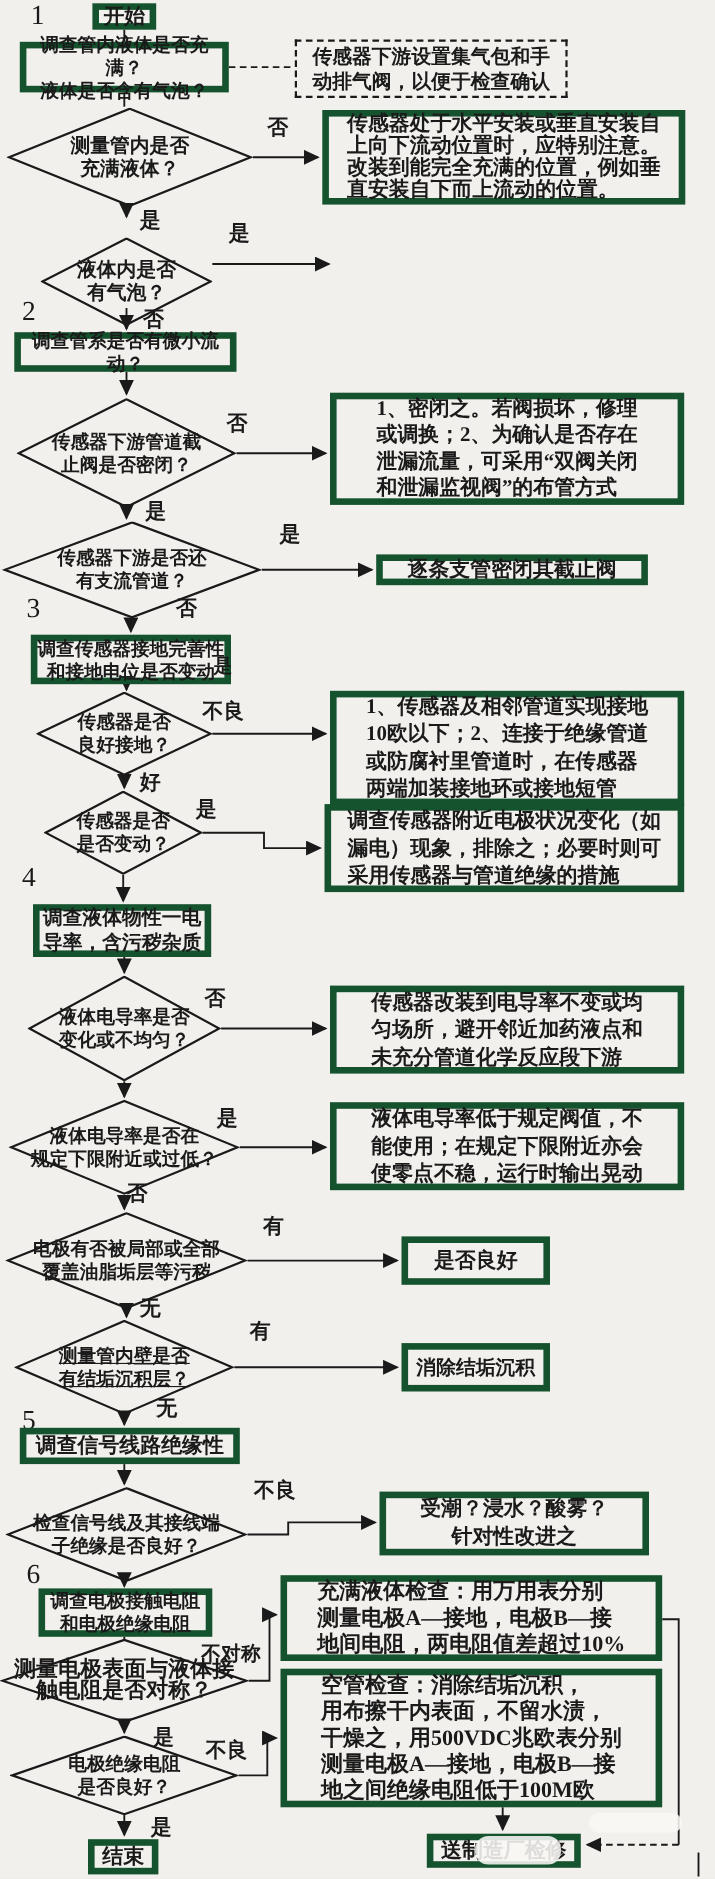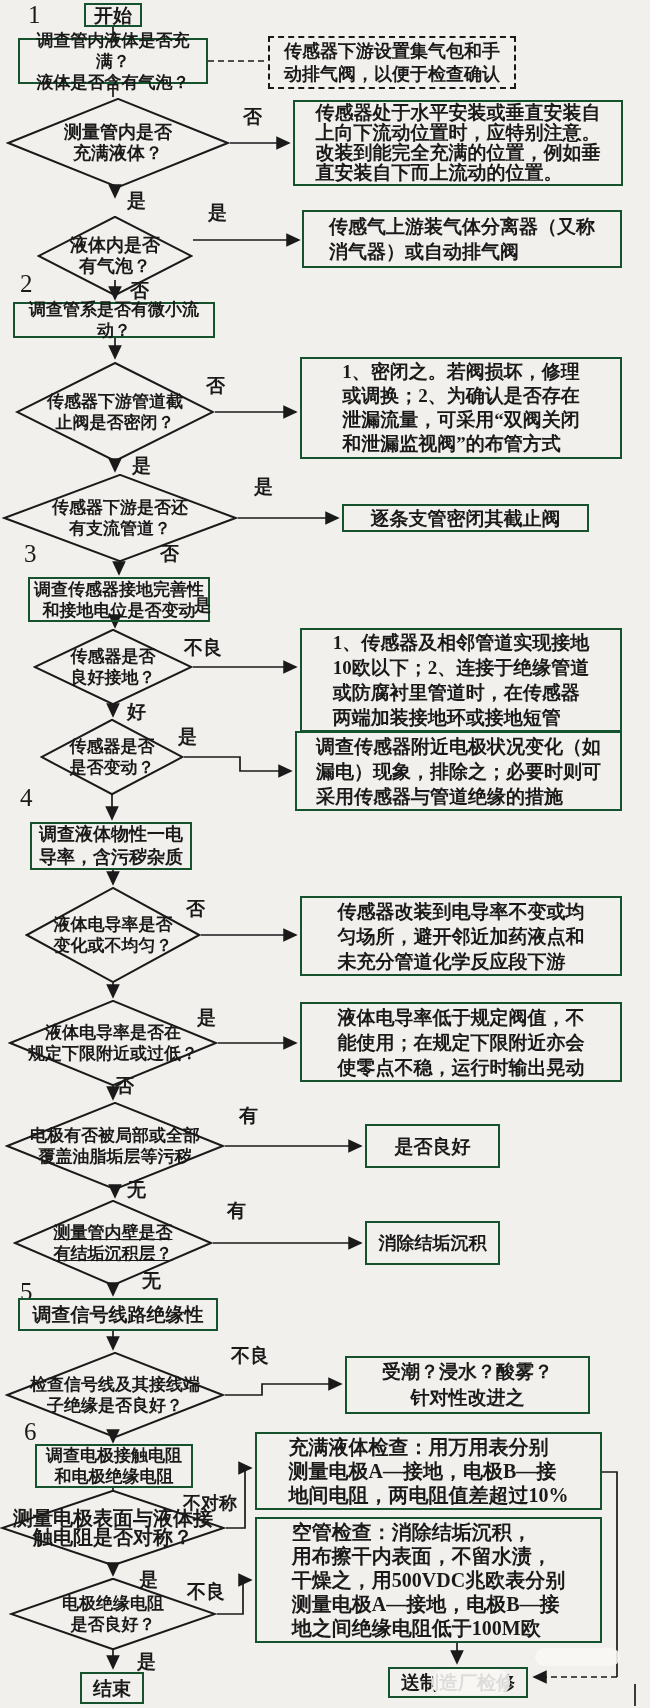--- a/index.html
+++ b/index.html
@@ -1,21 +1,21 @@
 <!DOCTYPE html>
 <html><head>
 <meta charset="utf-8">
 <style>
   html,body{margin:0;padding:0;background:#e8e6e3;}
   .canvas{position:relative;width:650px;height:1708px;background:#f2f0ed;overflow:hidden;
     font-family:"Liberation Serif","DejaVu Serif",serif;color:#1a1a1a;}
   .canvas *{box-sizing:border-box;}
   .lines{position:absolute;left:0;top:0;width:650px;height:1708px;}
   .node,.note{position:absolute;display:flex;align-items:center;justify-content:center;}
-  .rect{border:2px solid #14532d;}
+  .rect{border:6px solid #14532d;}
   .dashedb{border:2px dashed #1a1a1a;}
   .txt{white-space:pre-line;font-weight:600;line-height:21px;font-size:17px;text-align:center;}
   .left .txt{text-align:left;}
   .diam{border:none;}
   .diam svg.dshape{position:absolute;left:0;top:0;width:100%;height:100%;}
   .diam .txt{position:relative;z-index:2;}
   .elabel{position:absolute;font-weight:600;font-size:19px;line-height:19px;}
   .secnum{position:absolute;font-size:25px;font-weight:400;line-height:25px;}
   .smudge{position:absolute;background:rgba(248,247,245,.88);border-radius:12px;}
   polygon{fill:none;stroke:#1a1a1a;stroke-width:2;}
@@ -227,24 +227,20 @@
 动排气阀，以便于检查确认</span>
     </div>
 
   <div class="note rect left" style="left:293px;top:100px;width:330px;height:86px;padding:1px 4px;">
     <span class="txt" style="font-size:19px;line-height:20px;">传感器处于水平安装或垂直安装自
 上向下流动位置时，应特别注意。
 改装到能完全充满的位置，例如垂
 直安装自下而上流动的位置。</span>
     </div>
 
-  <div class="note rect left" style="left:302px;top:210px;width:320px;height:58px;padding:2px 6px;">
-    <span class="txt" style="font-size:19px;line-height:25px;">传感气上游装气体分离器（又称
-消气器）或自动排气阀</span>
-    </div>
 
   <div class="note rect left" style="left:300px;top:357px;width:322px;height:102px;padding:1px 8px;">
     <span class="txt" style="font-size:19px;line-height:24px;">1、密闭之。若阀损坏，修理
 或调换；2、为确认是否存在
 泄漏流量，可采用“双阀关闭
 和泄漏监视阀”的布管方式</span>
     </div>
 
   <div class="note rect" style="left:342px;top:504px;width:247px;height:28px;">
     <span class="txt" style="font-size:19px;">逐条支管密闭其截止阀</span>

